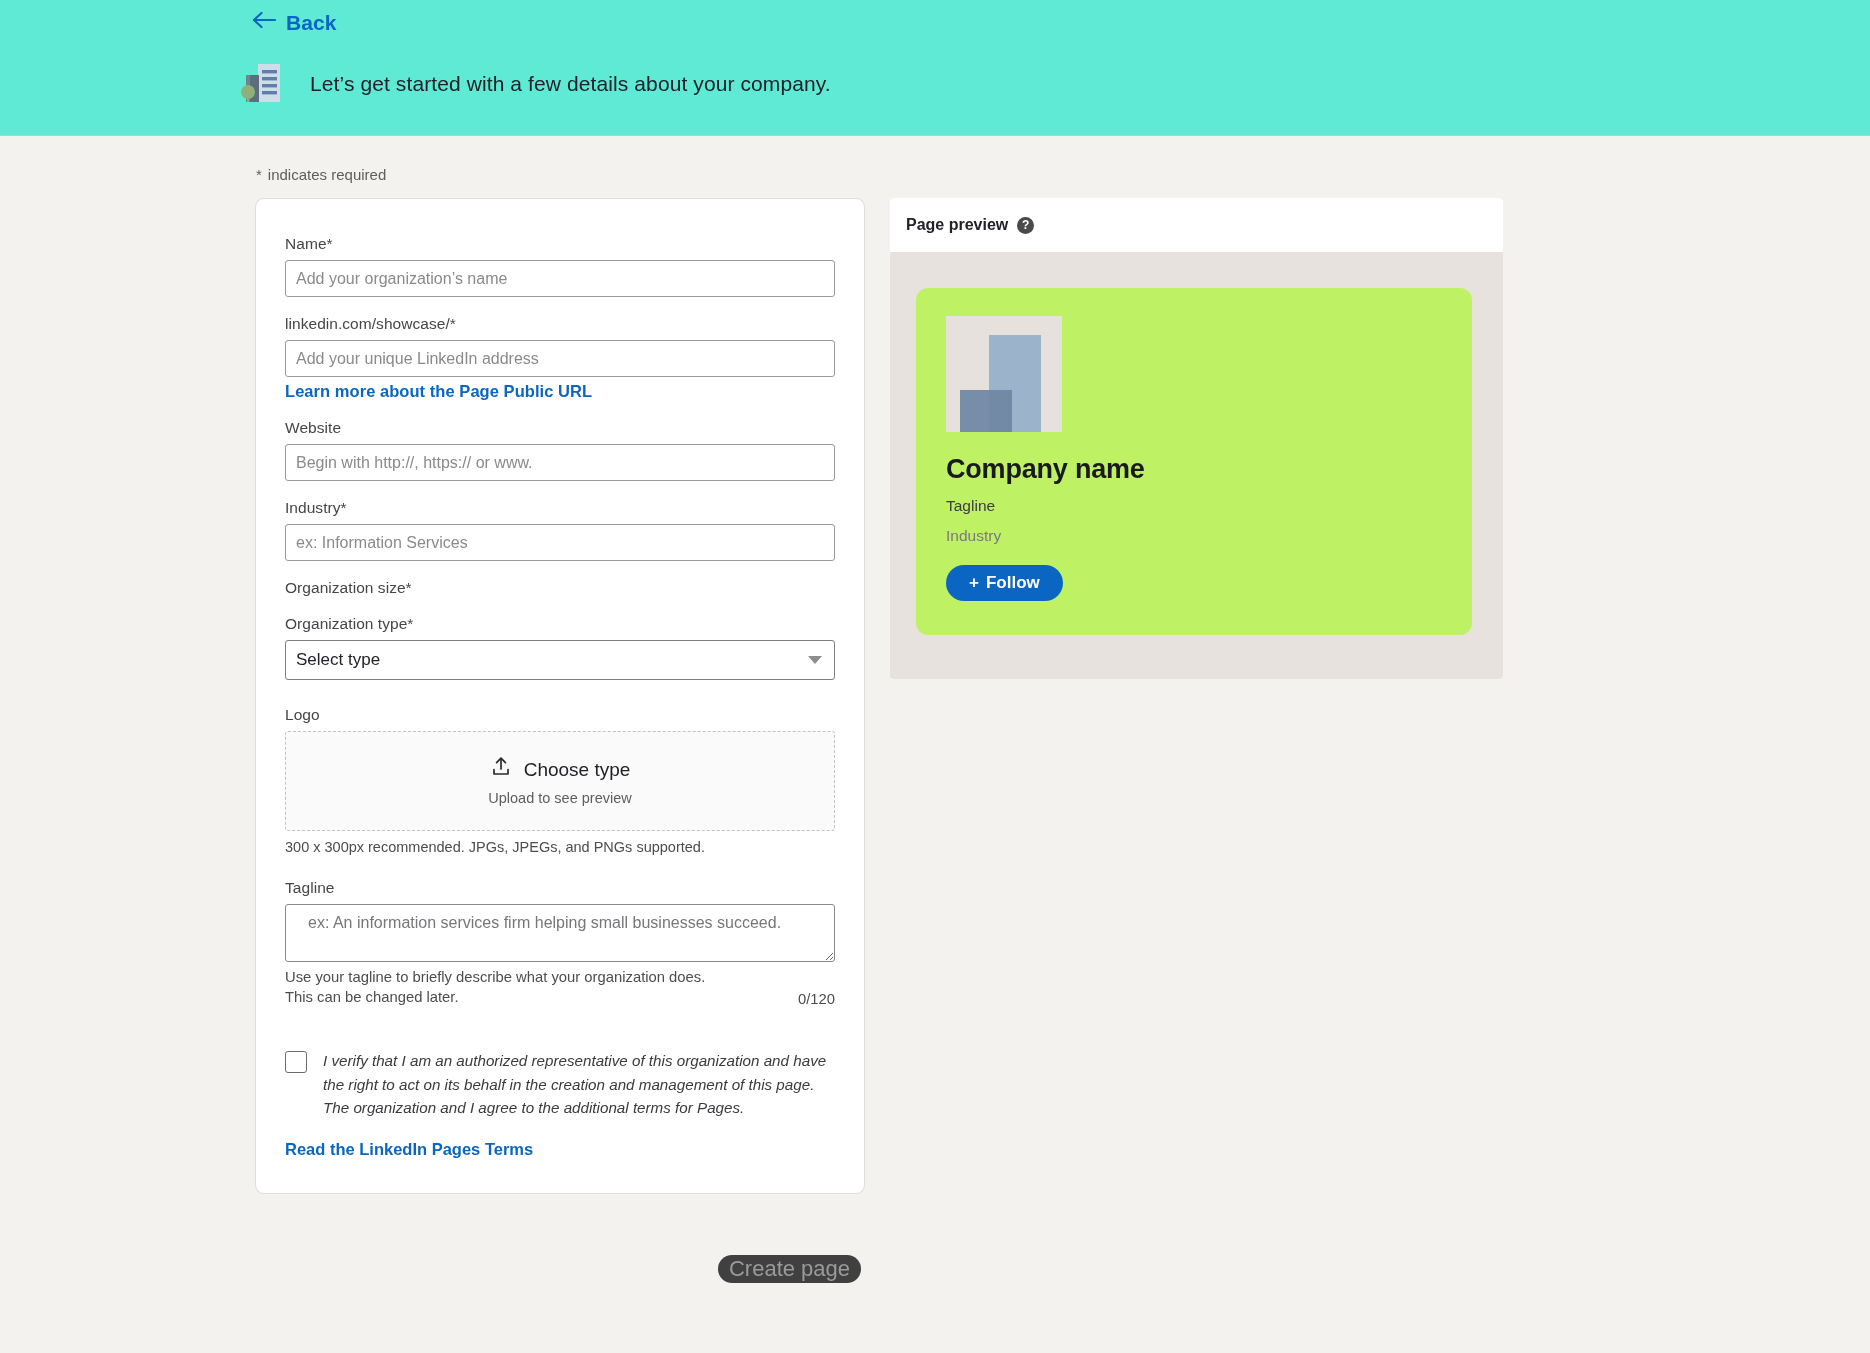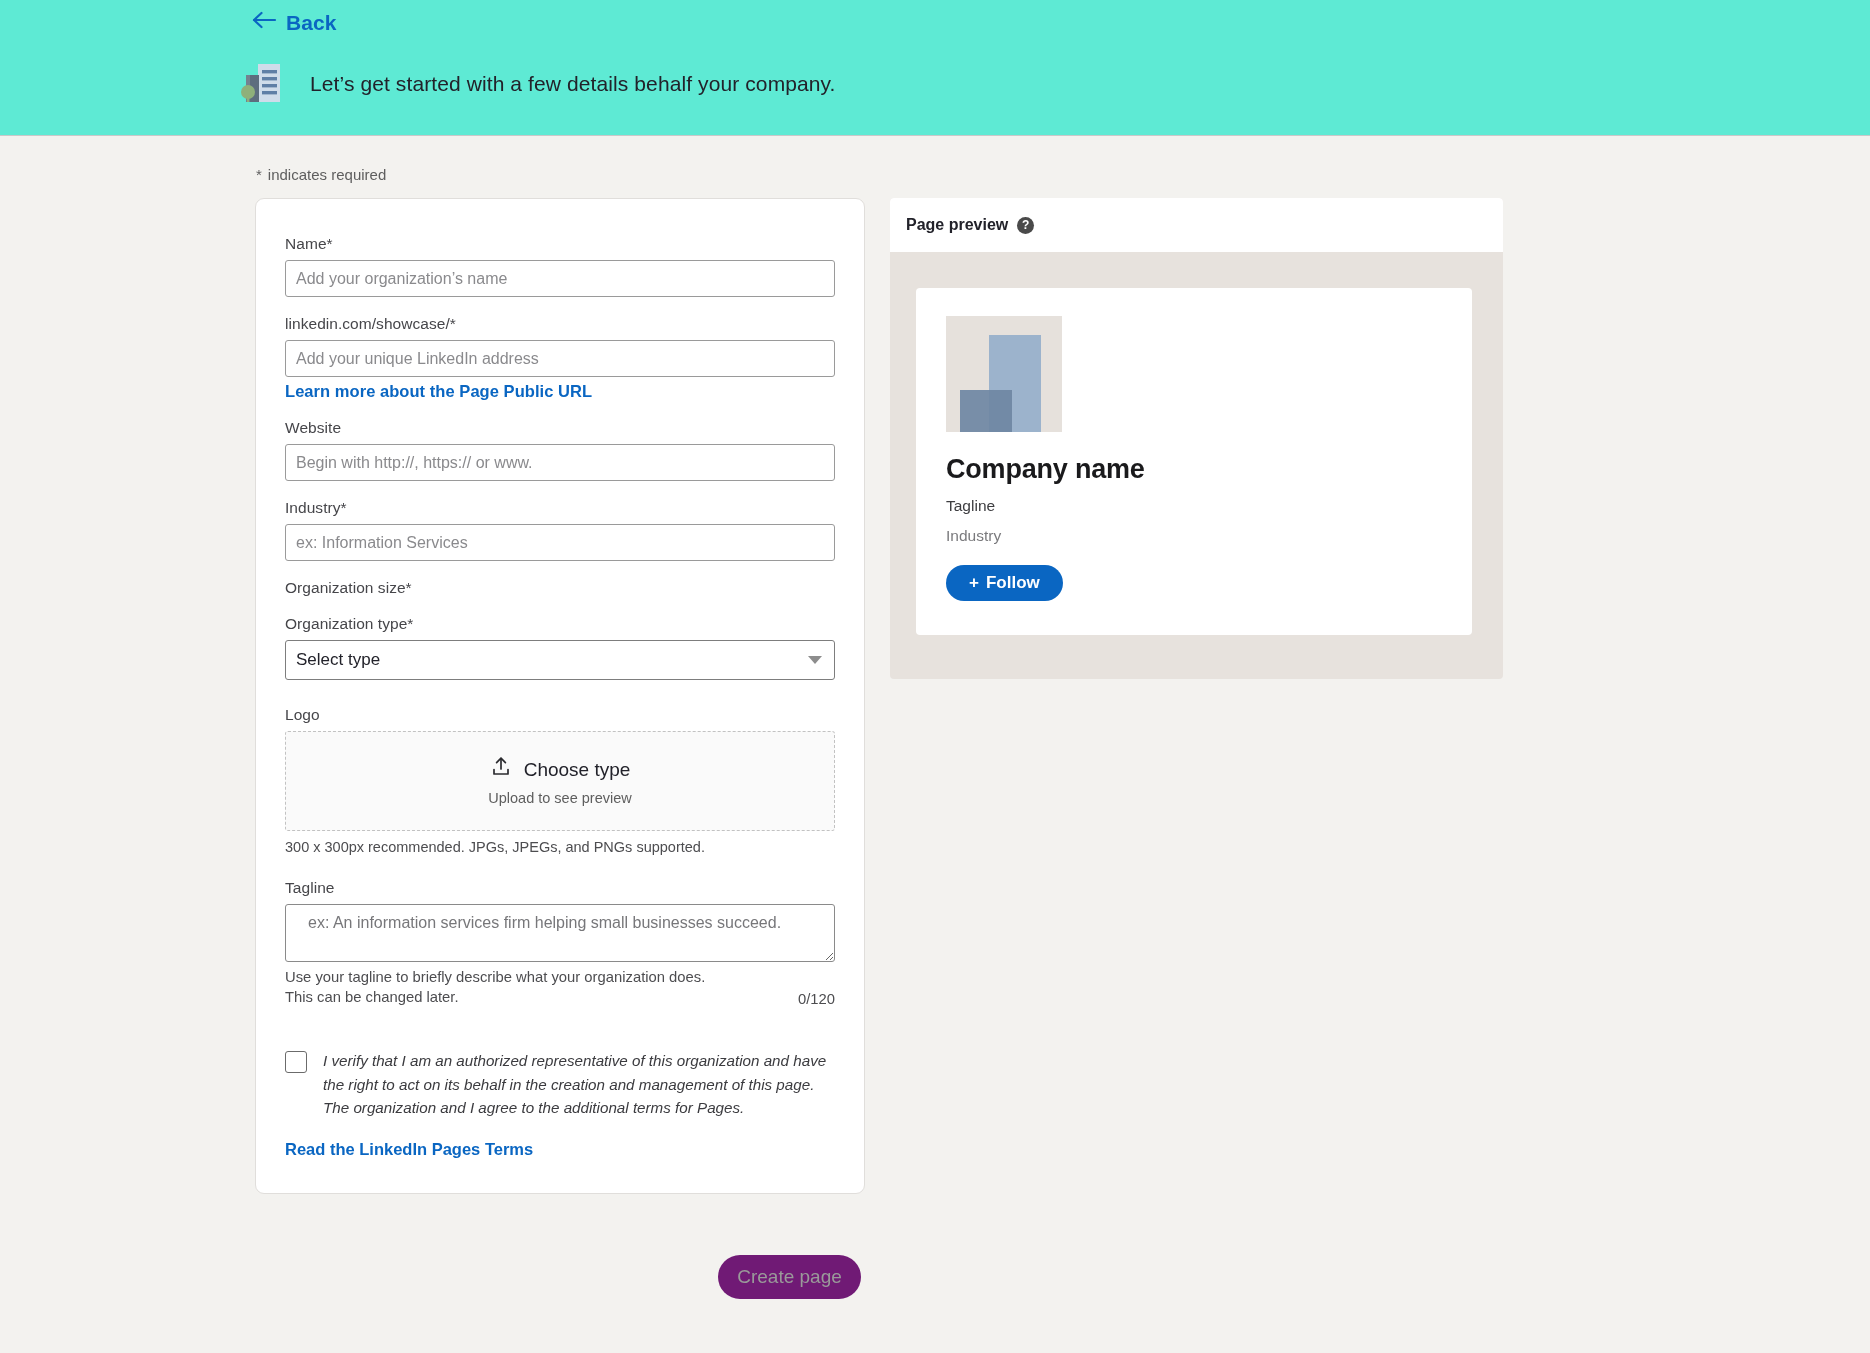--- a/index.html
+++ b/index.html
@@ -268,22 +268,22 @@
     font-size: 12px;
     font-weight: bold;
     display: flex;
     align-items: center;
     justify-content: center;
     line-height: 1;
     cursor: pointer;
   }
   .preview-body { padding: 36px 31px 44px 26px; }
   .preview-card {
-    background: #ffffff;
-    border-radius: 4px;
+    background: #bef264;
+    border-radius: 12px;
     padding: 28px 30px 34px 30px;
   }
   .logo-placeholder {
     position: relative;
     width: 116px;
     height: 116px;
     background: #e6e1dc;
   }
   .ph-tall {
     position: absolute;
@@ -331,26 +331,26 @@
     gap: 7px;
     cursor: pointer;
   }
 
   
   .create-btn {
     position: absolute;
     left: 718px;
     top: 1119px;
     width: 143px;
-    height: 44px;
+    height: 28px;
     border-radius: 22px;
     border: none;
-    background: #701a75;
+    background: #404040;
     color: #9a9a9a;
-    font-size: 19px;
+    font-size: 22px;
     font-family: "Liberation Sans", sans-serif;
     cursor: default;
   }
 </style>
 </head>
 <body>
 
 <div class="header">
 
   <a class="back-link">
@@ -370,21 +370,21 @@
         <rect x="24" y="12" width="15" height="3.4" fill="#5f7fa6"></rect>
         <rect x="24" y="19" width="15" height="3.4" fill="#5f7fa6"></rect>
         <rect x="24" y="26" width="15" height="3.4" fill="#5f7fa6"></rect>
         <rect x="24" y="33" width="15" height="3.4" fill="#5f7fa6"></rect>
         <rect x="8" y="17" width="13" height="27" fill="#5d6d7e"></rect>
         <rect x="8" y="17" width="4" height="27" fill="#74828f"></rect>
         <circle cx="10" cy="34" r="7" fill="#8fb07a"></circle>
         <rect x="9" y="34" width="2" height="10" fill="#8fb07a"></rect>
       </svg>
     </span>
-    <span class="header-title">Let’s get started with a few details behalf your company.</span>
+    <span class="header-title">Let’s get started with a few details about your company.</span>
   </div>
 </div>
 
 <div class="main">
 
   <div class="required-note">
     <span class="star">*</span><span>indicates required</span>
   </div>
 
   <div class="form-card">

